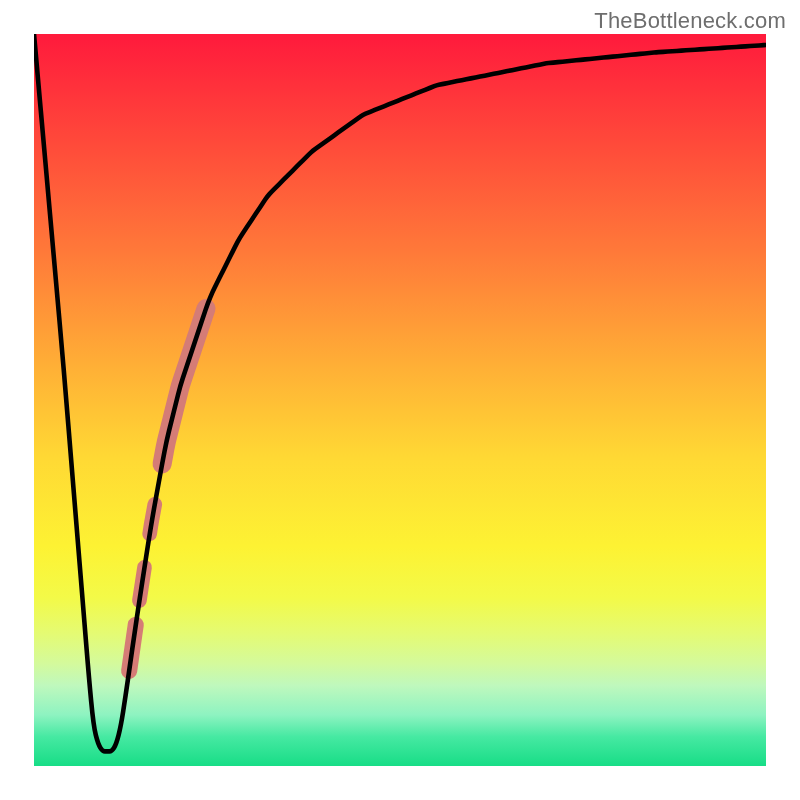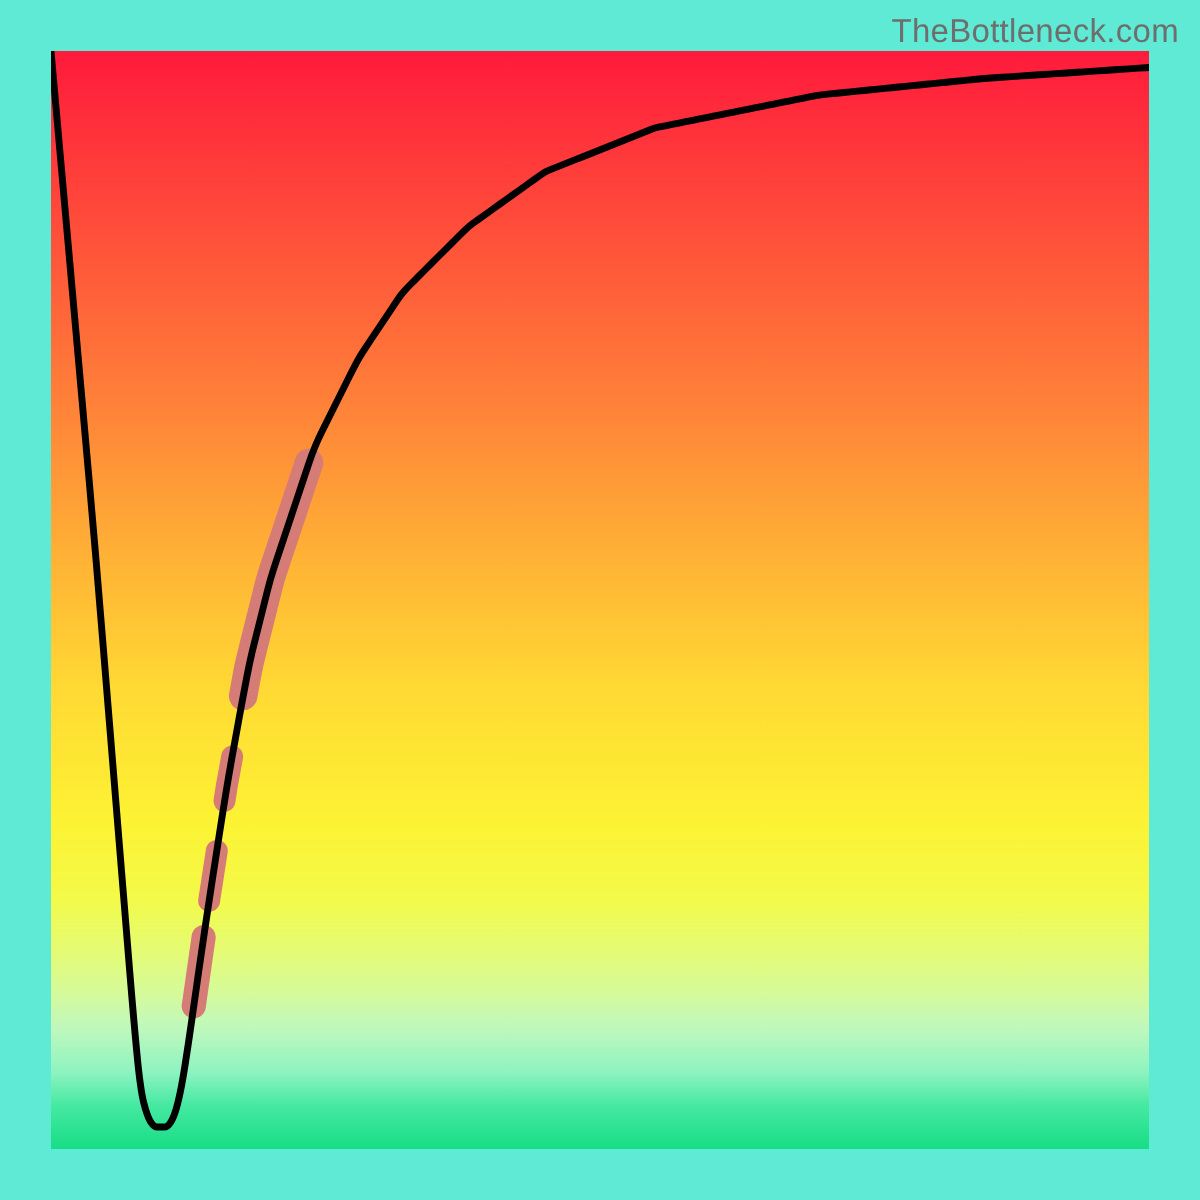--- a/index.html
+++ b/index.html
@@ -8,21 +8,21 @@
     width: 800px;
     height: 800px;
     overflow: hidden;
     background: #000;
     font-family: Arial, Helvetica, sans-serif;
   }
   .outer {
     position: relative;
     width: 800px;
     height: 800px;
-    background: #5eead4;
+    background: #ffffff;
   }
   .plot {
     position: absolute;
     left: 34px;
     top: 34px;
     width: 732px;
     height: 732px;
     overflow: hidden;
   }
   .gradient {

